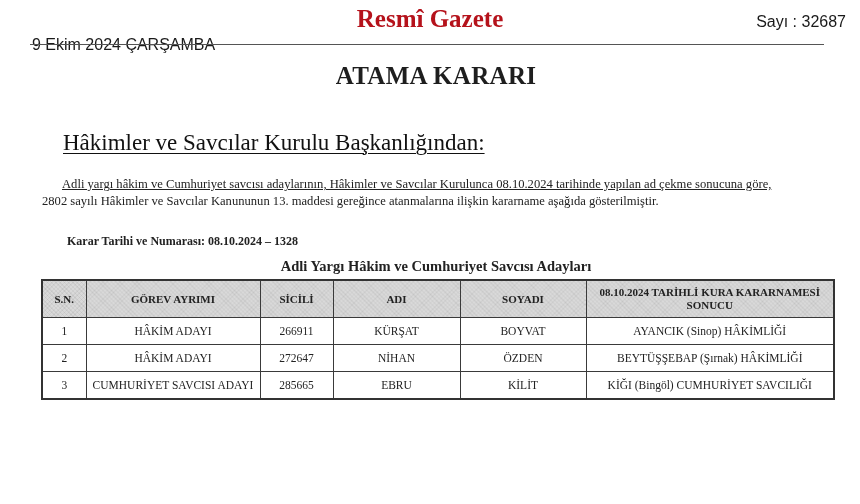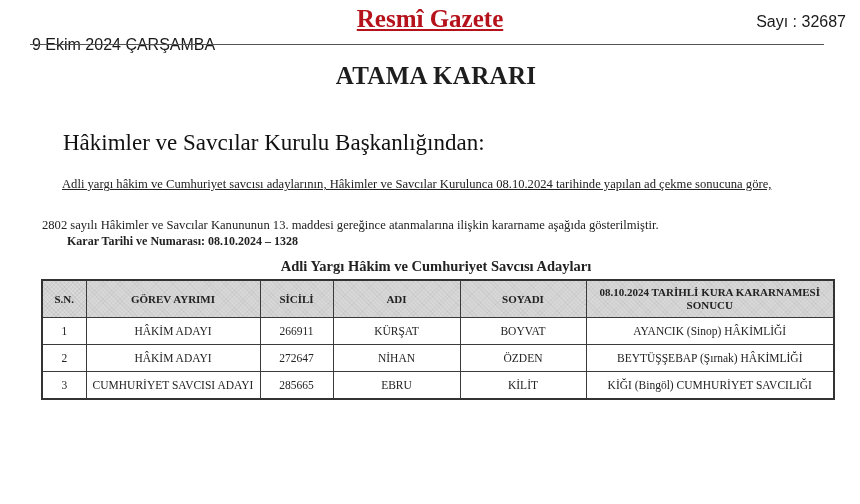--- a/index.html
+++ b/index.html
@@ -1,28 +1,28 @@
 <!DOCTYPE html>
 <html><head>
 <meta charset="utf-8">
 <style>
   html, body { margin: 0; padding: 0; }
   body {
     width: 860px; height: 504px; background: #ffffff; position: relative; overflow: hidden;
     font-family: "Liberation Serif", serif; color: #111;
   }
   .hdr-date { position: absolute; left: 32px; top: 13px; font-family: "Liberation Sans", sans-serif; font-size: 16px; color: #1a1a1a; margin-top: 23px; }
-  .hdr-title { position: absolute; left: 0; width: 860px; top: 5px; text-align: center; font-family: "Liberation Serif", serif; font-weight: bold; font-size: 25px; color: #b5121b; text-decoration: underline; }
+  .hdr-title { position: absolute; left: 0; width: 860px; top: 5px; text-align: center; font-family: "Liberation Serif", serif; font-weight: bold; font-size: 25px; color: #b5121b; }
   .hdr-issue { position: absolute; right: 14px; top: 13px; font-family: "Liberation Sans", sans-serif; font-size: 16px; color: #1a1a1a; }
   .hdr-rule { position: absolute; left: 30px; width: 794px; top: 44px; height: 0; border-top: 1.5px solid #555; }
   .doc-title { position: absolute; left: 0; width: 872px; top: 62px; text-align: center; font-weight: bold; font-size: 25px; color: #1e1e1e; letter-spacing: 0.3px; }
-  .inst { position: absolute; left: 63px; top: 130px; font-size: 23px; text-underline-offset: 3px; text-decoration-thickness: 1px; color: #111; }
+  .inst { position: absolute; left: 63px; top: 130px; font-size: 23px; text-decoration: underline; text-underline-offset: 3px; text-decoration-thickness: 1px; color: #111; }
   .para { position: absolute; left: 40px; width: 800px; top: 176px; font-size: 12.6px; line-height: 17px; color: #222; }
   .para .l1 { display: block; text-indent: 22px; text-decoration: underline; }
-  .para .l2 { display: block; padding-left: 2px; margin-top: 24px; }
+  .para .l2 { display: block; padding-left: 2px; }
   .decision { position: absolute; left: 67px; top: 234px; font-size: 12px; font-weight: bold; color: #222; }
   .tbl-caption { position: absolute; left: 0; width: 872px; top: 258px; text-align: center; font-size: 14.5px; font-weight: bold; color: #222; }
   table.grid {
     position: absolute; left: 41px; top: 279px; width: 792px;
     border-collapse: collapse; table-layout: fixed; font-size: 11.5px; color: #222;
     border: 2px solid #333;
     padding-left: 40px;
   }
   table.grid th, table.grid td { border: 1.5px solid #3a3a3a; text-align: center; vertical-align: middle; padding: 0 2px; }
   table.grid thead th {

